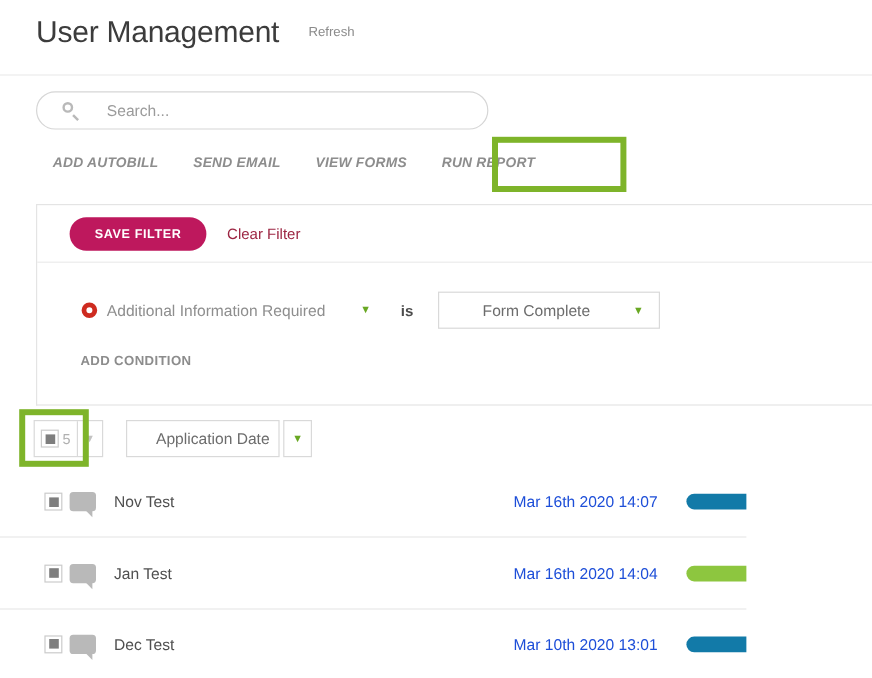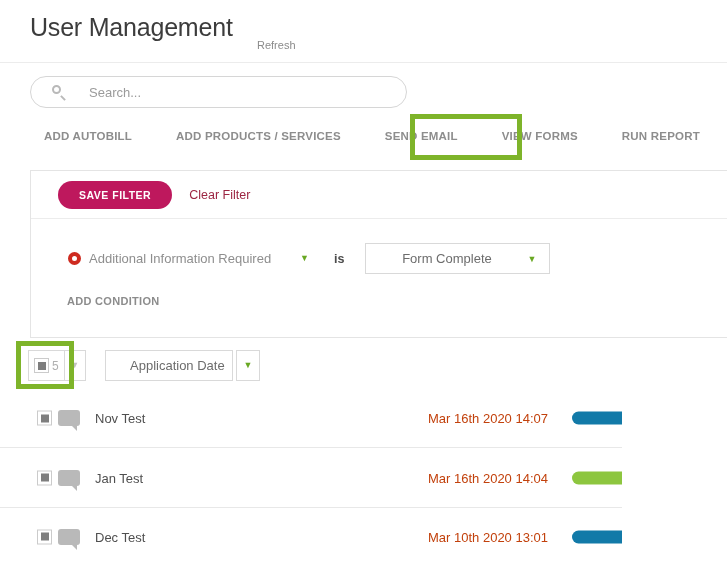--- a/index.html
+++ b/index.html
@@ -3,34 +3,34 @@
 <meta charset="utf-8">
 <style>
   * { margin:0; padding:0; box-sizing:border-box; }
   html,body { width:727px; height:565px; background:#fff; overflow:hidden;
               font-family:"Liberation Sans", sans-serif; position:relative; }
 
   .abs { position:absolute; }
 
   
   .page-title { left:30px; top:13px; font-size:25px; font-weight:400; color:#3c3c3c; letter-spacing:-0.2px; }
-  .refresh-link { left:257px; top:39px; font-size:11px; color:#8b8b8b; cursor:pointer; }
+  .refresh-link { left:257px; top:21px; font-size:11px; color:#8b8b8b; cursor:pointer; }
   .header-divider { left:0; top:62px; width:727px; height:1px; background:#ececec; }
 
   
   .search-box { left:30px; top:76px; width:377px; height:32px; border:1px solid #d6d6d6; border-radius:17px; }
   .search-box input { width:100%; height:100%; border:none; outline:none; background:transparent;
                       padding:0 16px 0 58px; font-size:13px; color:#555; font-family:inherit; }
   .search-box input::placeholder { color:#9b9b9b; }
   .search-icon { left:21px; top:8px; width:9px; height:9px; border:2px solid #b9b9b9; border-radius:50%; position:absolute; }
   .search-icon::after { content:""; position:absolute; left:8px; top:8px; width:2px; height:6px;
                         background:#b9b9b9; transform:rotate(-45deg); }
 
   
-  .tabs { left:44px; top:130px; display:flex; gap:44px; }
+  .tabs { left:44px; top:130px; display:flex; gap:29px;font-style:italic; }
   .tab { font-size:11.5px; font-weight:bold; color:#8d8d8d; letter-spacing:0.2px; white-space:nowrap; cursor:pointer; }
 
   
   .annotation { border:5px solid #7eb42a; background:transparent; pointer-events:none; }
   .annotation-view-forms { left:410px; top:114px; width:112px; height:46px; }
   .annotation-select-all { left:16px; top:341px; width:58px; height:48px; }
 
   
   .panel { left:30px; top:170px; width:697px; height:168px;
            border-top:1px solid #e4e4e4; border-left:1px solid #e4e4e4; border-bottom:1px solid #e4e4e4; }
@@ -73,38 +73,37 @@
   .row { left:0; width:622px; }
   .row-1 { top:389px; height:59px; border-bottom:1px solid #e8e8e8; }
   .row-2 { top:448px; height:60px; border-bottom:1px solid #e8e8e8; }
   .row-3 { top:508px; height:57px; }
   .row .vc { position:absolute; top:50%; transform:translateY(-50%); }
   .row .checkbox { left:37px; }
   .chat-icon { left:58px; width:22px; height:16px; background:#b9b9b9; border-radius:3px; }
   .chat-icon::after { content:""; position:absolute; right:3px; bottom:-5px; width:0; height:0;
                       border-top:6px solid #b9b9b9; border-left:6px solid transparent; }
   .row-name { left:95px; font-size:13px; color:#4f4f4f; }
-  .row-date { right:74px; font-size:13px; color:#c2410c; }
+  .row-date { right:74px; font-size:13px; color:#1d4ed8; }
   .status-pill { right:0; width:50px; height:13px; border-radius:7px 0 0 7px; }
 </style>
 </head>
 <body>
 
 <div class="abs page-title">User Management</div>
 <div class="abs refresh-link">Refresh</div>
 <div class="abs header-divider"></div>
 
 <div class="abs search-box">
   <span class="search-icon"></span>
   <input type="text" placeholder="Search..." style="">
 </div>
 
 <div class="abs tabs">
   <span class="tab">ADD AUTOBILL</span>
-  <span class="tab">ADD PRODUCTS / SERVICES</span>
   <span class="tab">SEND EMAIL</span>
   <span class="tab">VIEW FORMS</span>
   <span class="tab">RUN REPORT</span>
 </div>
 <div class="abs annotation annotation-view-forms"></div>
 
 <div class="abs panel">
   <div class="filter-header">
     <button class="save-filter-btn">SAVE FILTER</button>
     <span class="clear-filter">Clear Filter</span>

